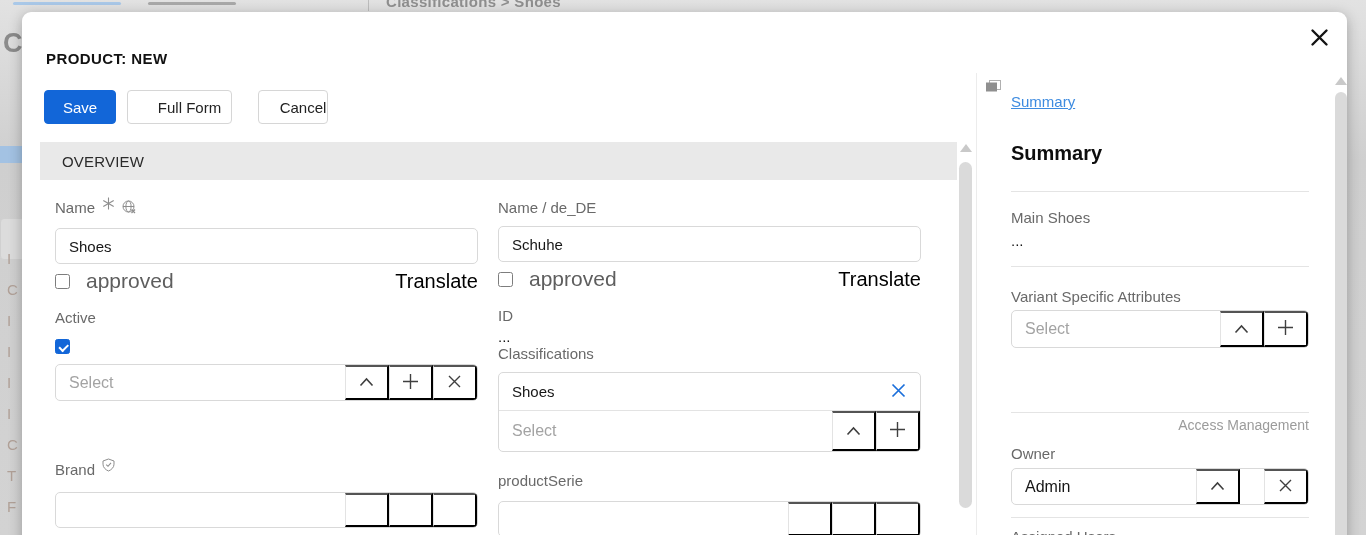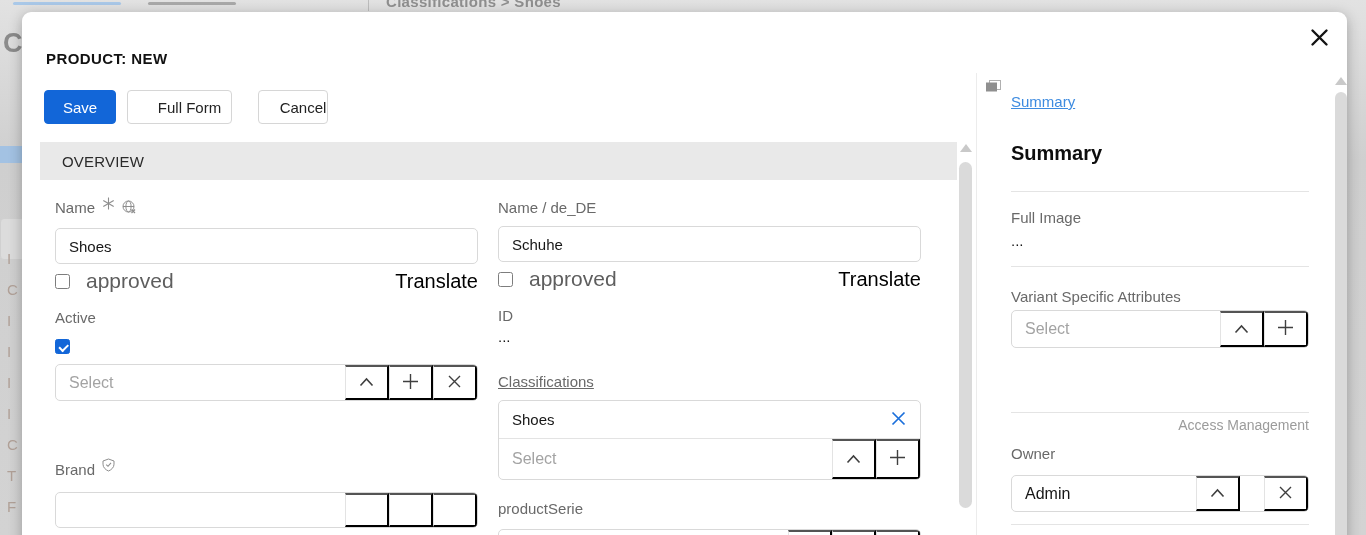--- a/index.html
+++ b/index.html
@@ -199,21 +199,21 @@
     <input class="text-input" value="Schuhe" style="">
     <div class="approved-row">
       <span class="cb"></span>
       <span class="cb-label">approved</span>
       <a class="link">Translate</a>
     </div>
 
     <div class="f-label" style="margin-top:20px;">ID</div>
     <div class="value-text" style="margin-top:6px;">...</div>
 
-    <div class="f-label" style="margin-top:28px;text-decoration:underline;">Classifications</div>
+    <div class="f-label" style="">Classifications</div>
     <div class="classif-box">
       <div class="classif-item">
         <span class="item-text">Shoes</span>
         <button class="classif-remove">
           <span><svg width="17" height="17" viewBox="0 0 17 17">
                 <path d="M2.5 2.5 L14.5 14.5 M14.5 2.5 L2.5 14.5" stroke="#1b6fdb" stroke-width="1.7"></path>
               </svg></span>
         </button>
       </div>
       <div class="classif-select">
@@ -244,21 +244,21 @@
     <span class="pages-icon">
       <svg width="15" height="13" viewBox="0 0 15 13">
           <rect x="3.5" y="0.5" width="11" height="9" fill="none" stroke="#b0b0b0"></rect>
           <rect x="0" y="2.5" width="11" height="9" fill="#8f8f8f"></rect>
         </svg>
     </span>
     <a class="side-link">Summary</a>
     <div class="side-heading">Summary</div>
     <div class="divider" style="margin-top:25px;"></div>
 
-    <div class="side-label" style="margin-top:18px;">Full Image</div>
+    <div class="side-label" style="margin-top:18px;">Main Shoes</div>
     <div class="value-text" style="margin-top:8px;">...</div>
     <div class="divider" style="margin-top:16px;"></div>
 
     <div class="side-label" style="margin-top:22px;">Variant Specific Attributes</div>
     <div class="sel-group h38" style="margin-top:5px;">
       <div class="sel-main placeholder">Select</div>
       <button class="sel-btn">
           <span><svg width="15" height="10" viewBox="0 0 15 10">
               <path d="M1.5 8.5 L7.5 2 L13.5 8.5" fill="none" stroke="#3f3f3f" stroke-width="1.6"></path>
             </svg></span>
@@ -267,21 +267,21 @@
           <span><svg width="17" height="17" viewBox="0 0 17 17">
               <path d="M8.5 1 V16 M1 8.5 H16" stroke="#3f3f3f" stroke-width="1.4"></path>
             </svg></span>
         </button>
     </div>
 
     <div class="divider" style="margin-top:64px;"></div>
     <div class="side-right-label" style="margin-top:5px;">Access Management</div>
 
     <div class="side-label" style="margin-top:13px;">Owner</div>
-    <div class="sel-group h37" style="margin-top:13px;gap:24px;">
+    <div class="sel-group h37" style="margin-top:6px;gap:24px;">
       <div class="sel-main">Admin</div>
       <button class="sel-btn">
           <span><svg width="15" height="10" viewBox="0 0 15 10">
               <path d="M1.5 8.5 L7.5 2 L13.5 8.5" fill="none" stroke="#3f3f3f" stroke-width="1.6"></path>
             </svg></span>
         </button>
       <button class="sel-btn">
           <span><svg width="15" height="15" viewBox="0 0 15 15">
               <path d="M2 2 L13 13 M13 2 L2 13" stroke="#3f3f3f" stroke-width="1.4"></path>
             </svg></span>

